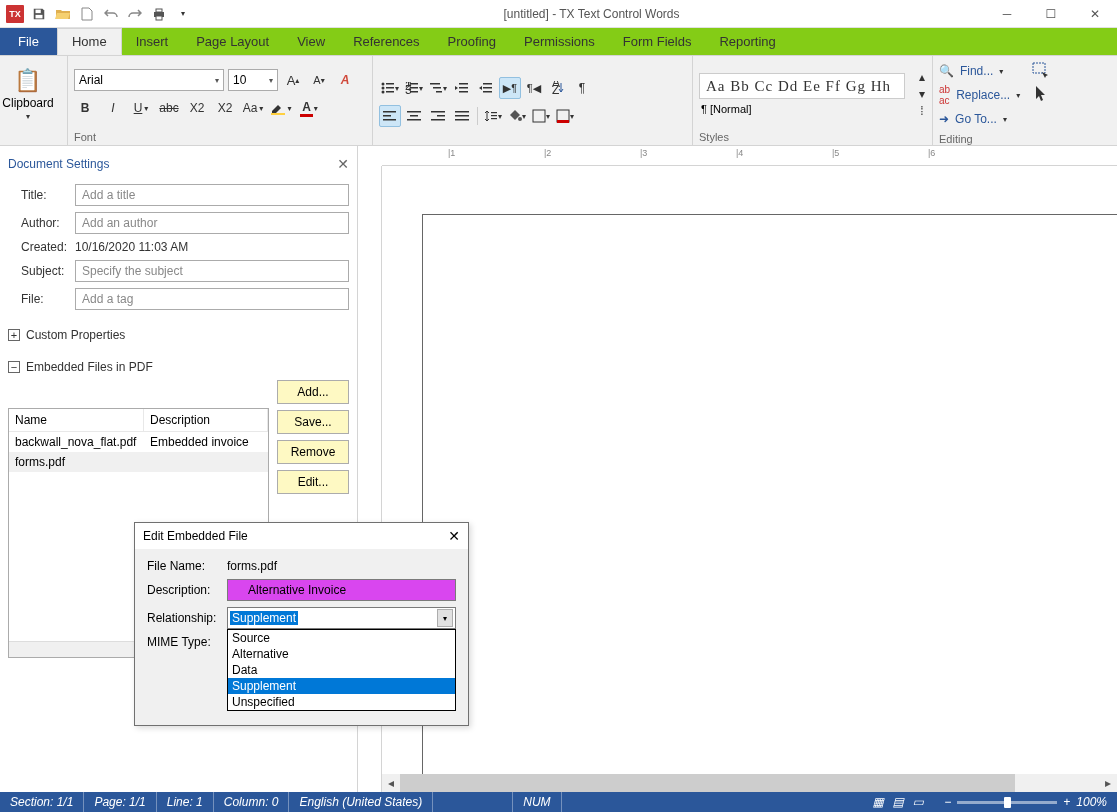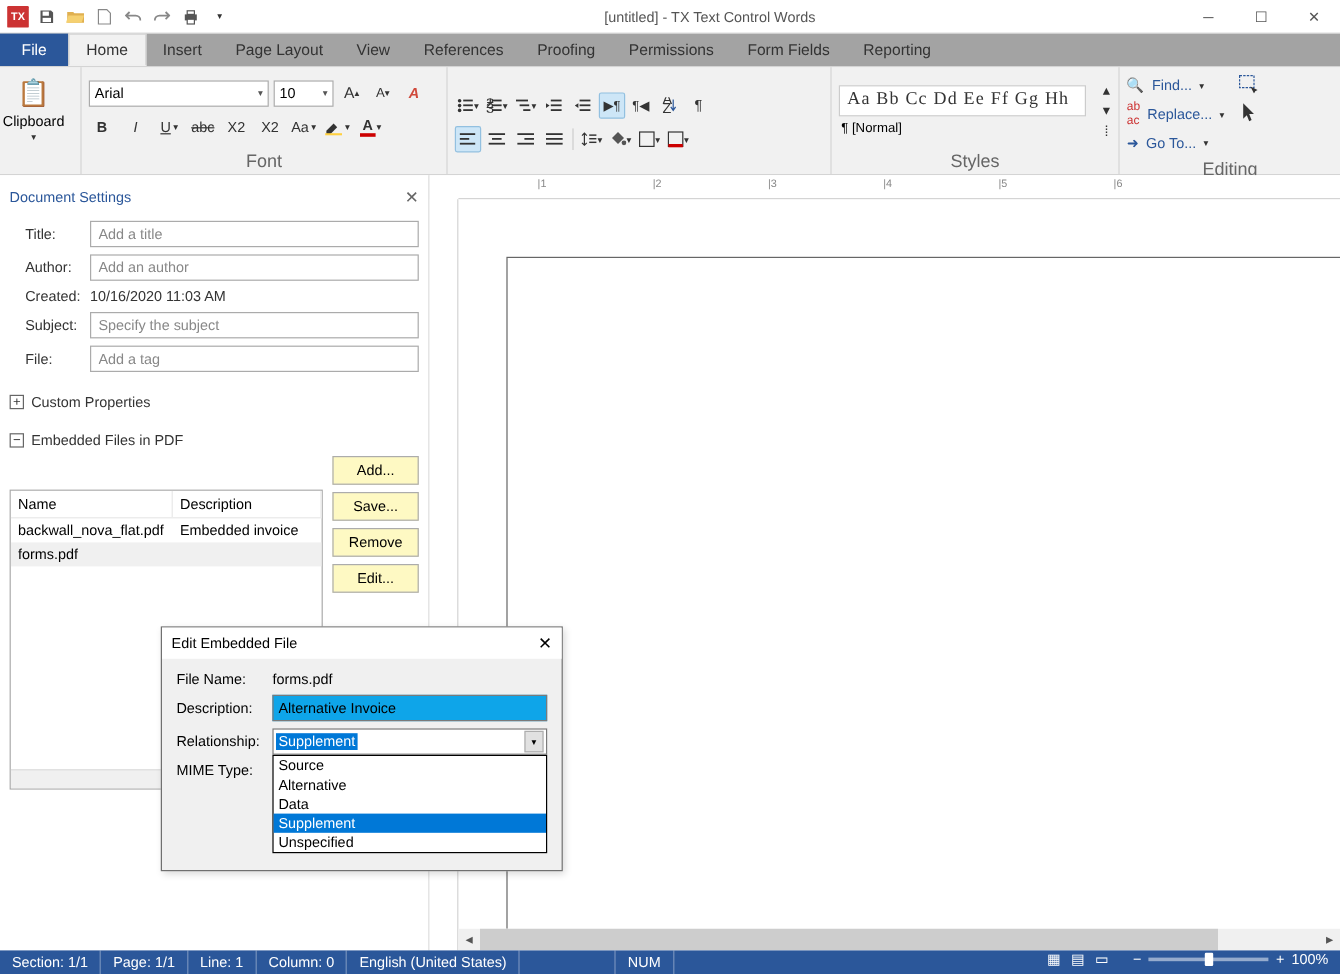--- a/index.html
+++ b/index.html
@@ -8,30 +8,30 @@
 
 .titlebar { height: 28px; background: #fff; display: flex; align-items: center; border-bottom: 1px solid #e1e1e1; }
 .titlebar .qat { display: flex; align-items: center; padding: 0 4px; gap: 2px; }
 .qat-btn { width: 22px; height: 22px; display: flex; align-items: center; justify-content: center; color: #555; cursor: pointer; }
 .appicon { width: 18px; height: 18px; background: #cc3333; color: #fff; font-size: 9px; font-weight: bold; display: flex; align-items: center; justify-content: center; border-radius: 1px; }
 .titlebar .title { flex: 1; text-align: center; color: #555; font-size: 12px; }
 .titlebar .winbtns { display: flex; }
 .winbtn { width: 44px; height: 28px; display: flex; align-items: center; justify-content: center; color: #555; cursor: pointer; }
 
 
-.tabs { height: 28px; background: #a3a3a3; display: flex; align-items: stretch; border-bottom: 1px solid #d4d4d4; }
+.tabs { height: 28px; background: #84cc16; display: flex; align-items: stretch; border-bottom: 1px solid #d4d4d4; }
 .tab { padding: 0 14px; display: flex; align-items: center; color: #333; cursor: pointer; font-size: 13px; }
 .tab.file { background: #2b579a; color: #fff; padding: 0 18px; }
 .tab.active { border: 1px solid #d4d4d4; border-bottom: 1px solid #f0f0f0; background: #f1f1f1; }
 
 
 .ribbon { height: 90px; background: #f1f1f1; border-bottom: 1px solid #d4d4d4; display: flex; }
 .rgroup { border-right: 1px solid #d4d4d4; display: flex; flex-direction: column; padding: 3px 6px 0 6px; }
 .rgroup .body { flex: 1; display: flex; align-items: center; }
-.rgroup .label { text-align: center; font-size: 15px; color: #666; padding: 2px 0; }
+.rgroup .label { text-align: left; font-size: 11px; color: #666; padding: 2px 0; }
 .clipboard-ic { width: 44px; height: 54px; display: flex; flex-direction: column; align-items: center; justify-content: center; gap: 2px; }
 .bigicon { width: 30px; height: 28px; display: flex; align-items: center; justify-content: center; font-size: 22px; color: #b49d7a; }
 .font-row1 { display: flex; gap: 4px; align-items: center; margin-bottom: 6px; }
 .font-row2 { display: flex; gap: 6px; align-items: center; }
 .combo { height: 22px; border: 1px solid #ababab; background: #fff; display: flex; align-items: center; padding: 0 4px; }
 .combo.font-name { width: 150px; }
 .combo.font-size { width: 50px; }
 .combo .arrow { margin-left: auto; font-size: 8px; color: #555; }
 .ribbtn { width: 22px; height: 22px; display: flex; align-items: center; justify-content: center; cursor: pointer; color: #333; border-radius: 2px; }
 .ribbtn.hl { background: #cde6f7; border: 1px solid #92c0e0; }
@@ -84,30 +84,30 @@
 .hscrollbar .thumb { position: absolute; height: 18px; background: #cdcdcd; }
 
 
 .dialog { position: absolute; left: 134px; top: 522px; width: 335px; background: #f0f0f0; border: 1px solid #707070; box-shadow: 2px 2px 6px rgba(0,0,0,0.15); z-index: 50; }
 .dialog .dtitle { height: 26px; display: flex; align-items: center; padding: 0 8px; background: #fff; }
 .dialog .dtitle .dclose { margin-left: auto; cursor: pointer; font-size: 14px; }
 .dialog .dbody { padding: 10px 12px; }
 .drow { display: flex; align-items: center; margin-bottom: 6px; }
 .drow .dlbl { width: 80px; }
 .drow .dval { flex: 1; }
-.dinp { width: 100%; height: 22px; border: 1px solid #7a7a7a; padding: 0 4px; background: #0ea5e9; }
+.dinp { width: 100%; height: 22px; border: 1px solid #7a7a7a; padding: 0 20px; background: #d946ef; }
 .dcombo { width: 100%; height: 22px; border: 1px solid #7a7a7a; background: #fff; display: flex; align-items: center; padding: 0 2px; position: relative; }
 .dcombo .seltext { background: #0078d7; color: #fff; padding: 0 2px; }
 .dcombo .darrow { margin-left: auto; width: 16px; height: 18px; background: #e1e1e1; border: 1px solid #adadad; display: flex; align-items: center; justify-content: center; font-size: 8px; }
 .dropdown { position: absolute; top: 21px; left: -1px; right: -1px; border: 1px solid #000; background: #fff; z-index: 60; }
 .dropdown .opt { padding: 1px 4px; cursor: pointer; }
 .dropdown .opt.sel { background: #0078d7; color: #fff; }
 
 
-.status { position: absolute; bottom: 0; left: 0; right: 0; height: 20px; background: #2b579a; color: #fff; display: flex; align-items: flex-start; font-size: 11px; }
+.status { position: absolute; bottom: 0; left: 0; right: 0; height: 20px; background: #2b579a; color: #fff; display: flex; align-items: center; font-size: 11px; font-style: italic; }
 .status .cell { padding: 0 10px; border-right: 1px solid rgba(255,255,255,0.35); height: 100%; display: flex; align-items: center; }
 .status .spacer { flex: 1; }
 .status .zoom { display: flex; align-items: center; gap: 6px; padding: 0 10px; }
 .zoom-track { width: 100px; height: 3px; background: rgba(255,255,255,0.5); position: relative; }
 .zoom-thumb { position: absolute; top: -4px; width: 7px; height: 11px; background: #fff; border-radius: 1px; }
 .viewbtns { display: flex; gap: 4px; padding: 0 8px; }
 .viewbtns .vb { width: 16px; height: 14px; display: flex; align-items: center; justify-content: center; cursor: pointer; }
 svg { display: block; }
 </style>
 </head>

